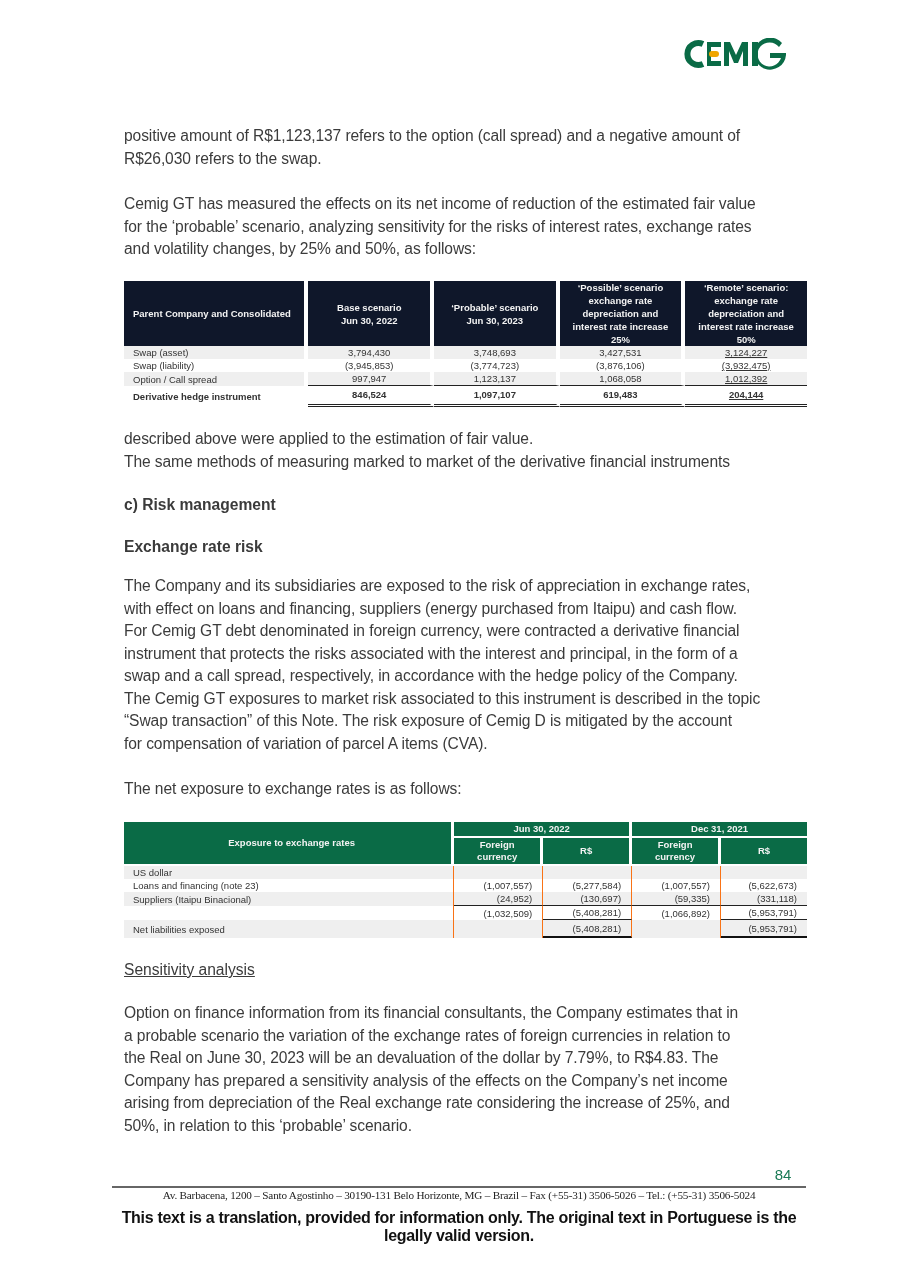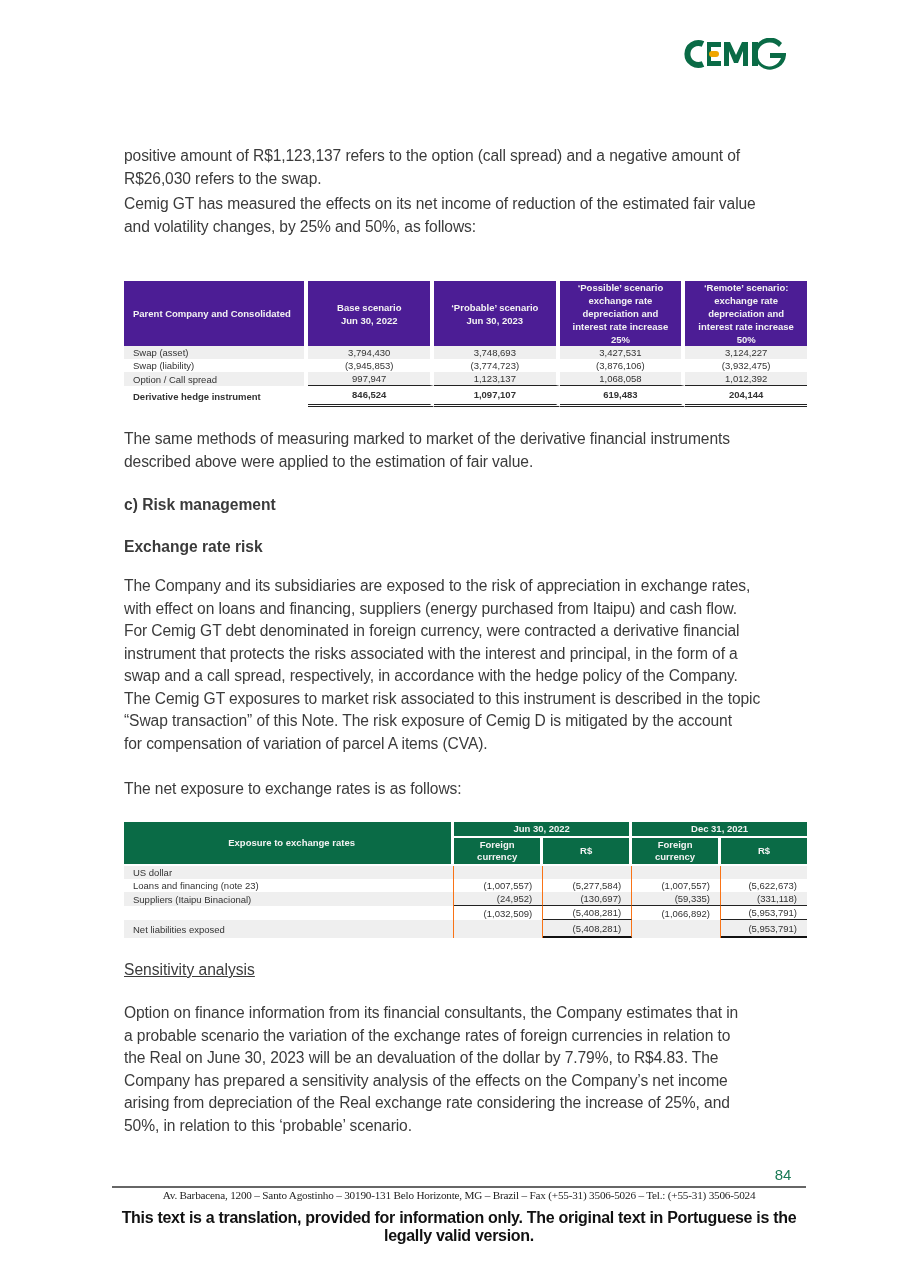--- a/index.html
+++ b/index.html
@@ -12,26 +12,26 @@
 
   .para { position: absolute; left: 124px; width: 683px; font-size: 15.6px; line-height: 22.5px;
           text-align: justify; color: #3b3b3b; letter-spacing: -0.1px; }
   .para span { display: block; }
   .heading { position: absolute; left: 124px; font-size: 15.6px; font-weight: bold; color: #3b3b3b; }
   .underline { text-decoration: underline; font-weight: normal; }
 
   
   table { border-collapse: separate; border-spacing: 0; position: absolute; font-size: 9.5px; color: #333; }
   .tbl1 { left: 124px; top: 281px; width: 683px; }
-  .tbl1 th { background: #4c1d95; color: #f3f3f3; font-weight: bold; font-size: 9.5px; text-align: center;
+  .tbl1 th { background: #0f172a; color: #f3f3f3; font-weight: bold; font-size: 9.5px; text-align: center;
              padding: 0 6px; line-height: 13px; border-right: 4px solid #fff; }
   .tbl1 th:last-child { border-right: none; }
   .tbl1 th.first { text-align: left; padding-left: 9px; }
   .tbl1 td { height: 13px; line-height: 13px; padding: 0 8px; text-align: center; border-right: 4px solid #fff; }
-  .tbl1 td:last-child { border-right: none; }
+  .tbl1 td:last-child { border-right: none; text-decoration: underline; }
   .tbl1 td.lbl { text-align: left; padding-left: 9px; }
   .shade td { background: #efefef; }
   .total td { font-weight: bold; height: 18px; line-height: 18px; }
   .uline { border-bottom: 1px solid #222; }
   .dline { border-bottom: 3px double #222; }
 
   .tbl2 { left: 124px; top: 822px; width: 683px; }
   .tbl2 th { background: #0a6b46; color: #f3f3f3; font-weight: bold; font-size: 9.5px; text-align: center;
              line-height: 12px; border-right: 3px solid #fff; border-bottom: 2px solid #fff; }
   .tbl2 th:last-child { border-right: none; }
@@ -60,27 +60,28 @@
     </g>
     <rect x="24" y="4" width="4" height="24" fill="#0a6b46"></rect>
     <rect x="24" y="4" width="14" height="5" fill="#0a6b46"></rect>
     <rect x="24" y="23" width="14" height="5" fill="#0a6b46"></rect>
     <rect x="26" y="13" width="10" height="6" rx="3" fill="#f0a500"></rect>
     <path d="M41 28 L41 4 L47 4 L53 17 L59 4 L65 4 L65 28 L60 28 L60 13 L55 25 L51 25 L46 13 L46 28 Z" fill="#0a6b46"></path>
     <rect x="69" y="4" width="6" height="24" fill="#0a6b46"></rect>
     <path d="M104 9 A12 12 0 1 0 106 20 L95 20 L95 15 L111 15 L111 17 A16 16 0 1 1 107 5 Z" fill="#0a6b46" transform="translate(-8,0)"></path>
   </svg>
 
-  <div class="para" style="top:125px;margin-top:20px;">
+  <div class="para" style="top:125px;">
     <span>positive amount of R$1,123,137 refers to the option (call spread) and a negative amount of</span>
     <span style="text-align:left;">R$26,030 refers to the swap.</span>
   </div>
 
   <div class="para" style="top:193px;">
     <span>Cemig GT has measured the effects on its net income of reduction of the estimated fair value</span>
+    <span>for the ‘probable’ scenario, analyzing sensitivity for the risks of interest rates, exchange rates</span>
     <span style="text-align:left;">and volatility changes, by 25% and 50%, as follows:</span>
   </div>
 
   <table class="tbl1">
     <thead>
       <tr style="height:65px;">
         <th class="first" style="width:170px;">
           <span>Parent Company and Consolidated</span>
         </th>
         <th style="width:112px;">
@@ -133,22 +134,22 @@
         <td class="lbl">Derivative hedge instrument</td>
         <td class="dline">846,524</td>
         <td class="dline">1,097,107</td>
         <td class="dline">619,483</td>
         <td class="dline">204,144</td>
       </tr>
     </tbody>
   </table>
 
   <div class="para" style="top:428px;">
+    <span style="text-align:left;">described above were applied to the estimation of fair value.</span>
     <span>The same methods of measuring marked to market of the derivative financial instruments</span>
-    <span style="text-align:left;">described above were applied to the estimation of fair value.</span>
   </div>
 
   <div class="heading" style="top:496px;">c)  Risk management</div>
   <div class="heading" style="top:538px;">Exchange rate risk</div>
 
   <div class="para" style="top:575px;">
     <span>The Company and its subsidiaries are exposed to the risk of appreciation in exchange rates,</span>
     <span>with effect on loans and financing, suppliers (energy purchased from Itaipu) and cash flow.</span>
     <span>For Cemig GT debt denominated in foreign currency, were contracted a derivative financial</span>
     <span>instrument that protects the risks associated with the interest and principal, in the form of a</span>

